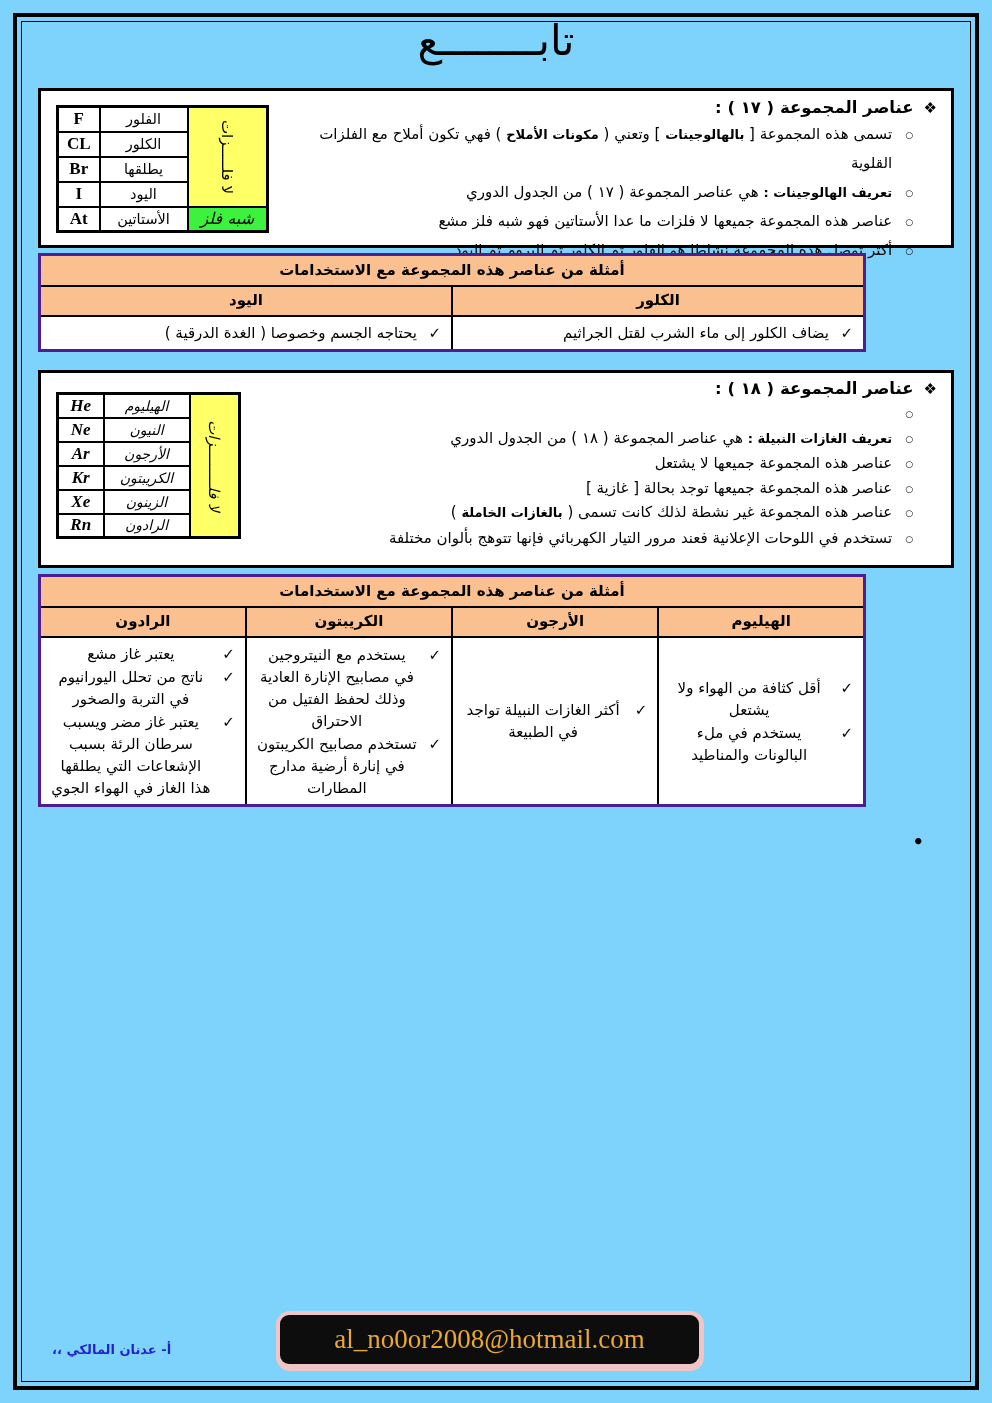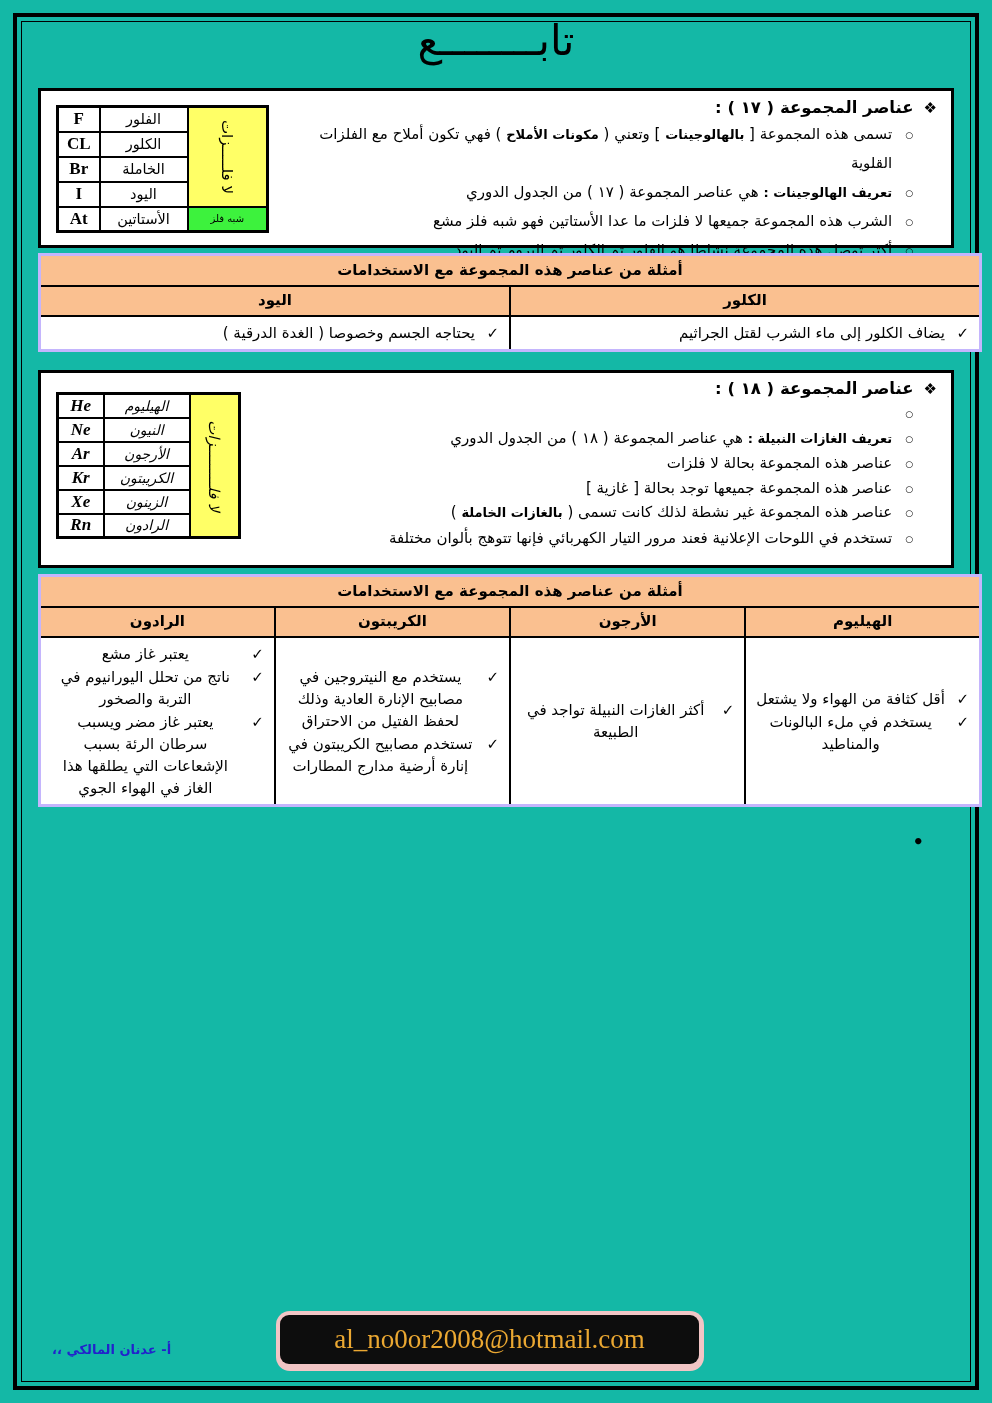--- a/index.html
+++ b/index.html
@@ -1,19 +1,19 @@
 <!DOCTYPE html>
 <html lang="ar"><head>
 <meta charset="utf-8">
 <style>
   * { margin:0; padding:0; box-sizing:border-box; }
   html,body { background:#888; }
   .page {
     position:relative; width:992px; height:1403px; margin:0 auto;
-    background:#14b8a6; color:#000;
+    background:#7dd3fc; color:#000;
     font-family:"DejaVu Sans", sans-serif;
     overflow:hidden;
   }
   .frame-a { position:absolute; inset:13px; border:4px solid #000; pointer-events:none; }
   .frame-b { position:absolute; inset:21px; border:1px solid #000; pointer-events:none; }
 
   .doc-title {
     position:absolute; top:16px; left:0; right:0;
     text-align:center; font-size:42px; direction:rtl;
   }
@@ -48,26 +48,26 @@
   .elt17 td.side { width:80px; }
   .elt18 td.sym  { width:46px; height:24px; }
   .elt18 td.name { width:86px; font-size:14px; }
   .elt18 td.side { width:50px; }
   td.side { position:relative; background:#FFFF66; }
   td.side .vlabel {
     position:absolute; left:50%; top:50%;
     transform:translate(-50%,-50%) rotate(90deg);
     white-space:nowrap; font-size:15px;
   }
-  td.green { background:#3DF23D; font-size:10px; }
+  td.green { background:#3DF23D; font-size:16px;font-style:italic; }
 
   
   table.uses {
-    position:absolute; left:38px; right:38px; width:944px;
-    border-collapse:collapse; border:3px solid #c4b5fd; direction:rtl; background:#fff;
+    position:absolute; left:38px; right:38px; width:828px;
+    border-collapse:collapse; border:3px solid #4c1d95; direction:rtl; background:#fff;
   }
   .uses17 { top:253px; }
   .uses18 { top:574px; }
   table.uses th, table.uses td { border:2px solid #000; }
   th.uses-title { background:#FAC090; font-weight:bold; font-size:15px; padding:5px 0 6px; }
   th.col-head   { background:#FAC090; font-weight:bold; font-size:15px; padding:4px 0 6px; }
   .uses17 th.col-head, .uses17 td.cell { width:50%; }
   .uses18 th.col-head, .uses18 td.cell { width:25%; }
   td.cell { vertical-align:middle; padding:5px 10px; }
   .uses17 td.cell { height:34px; }
@@ -125,21 +125,21 @@
         <td class="side" rowspan="4">
           <span class="vlabel">لا فلـــــزات</span>
         </td>
       </tr>
       <tr>
         <td class="sym">CL</td>
         <td class="name">الكلور</td>
       </tr>
       <tr>
         <td class="sym">Br</td>
-        <td class="name">الخاملة</td>
+        <td class="name">يطلقها</td>
       </tr>
       <tr>
         <td class="sym">I</td>
         <td class="name">اليود</td>
       </tr>
       <tr>
         <td class="sym">At</td>
         <td class="name">الأستاتين</td>
         <td class="green">شبه فلز</td>
       </tr>
@@ -155,21 +155,21 @@
         <li>
           <span class="o-marker">○</span>
           <span class="bullet-text"><span>تسمى هذه المجموعة [ </span><span class="bsm">بالهالوجينات</span><span> ] وتعني ( </span><span class="bsm">مكونات الأملاح</span><span> ) فهي تكون أملاح مع الفلزات القلوية</span></span>
         </li>
         <li>
           <span class="o-marker">○</span>
           <span class="bullet-text"><span class="bsm">تعريف الهالوجينات :</span><span> هي عناصر المجموعة ( ١٧ ) من الجدول الدوري</span></span>
         </li>
         <li>
           <span class="o-marker">○</span>
-          <span class="bullet-text"><span>الشرب هذه المجموعة جميعها لا فلزات ما عدا الأستاتين فهو شبه فلز مشع</span></span>
+          <span class="bullet-text"><span>عناصر هذه المجموعة جميعها لا فلزات ما عدا الأستاتين فهو شبه فلز مشع</span></span>
         </li>
         <li>
           <span class="o-marker">○</span>
           <span class="bullet-text"><span>أكثر توصل هذه المجموعة نشاطا هو الفلور ثم الكلور ثم البروم ثم اليود</span></span>
         </li>
       </ul>
     </div>
   </div>
 
   <table class="uses uses17">
@@ -243,21 +243,21 @@
       <ul class="bullets">
         <li>
           <span class="o-marker">○</span>
         </li>
         <li>
           <span class="o-marker">○</span>
           <span class="bullet-text"><span class="bsm">تعريف الغازات النبيلة :</span><span> هي عناصر المجموعة ( ١٨ ) من الجدول الدوري</span></span>
         </li>
         <li>
           <span class="o-marker">○</span>
-          <span class="bullet-text"><span>عناصر هذه المجموعة بحالة لا فلزات</span></span>
+          <span class="bullet-text"><span>عناصر هذه المجموعة جميعها لا يشتعل</span></span>
         </li>
         <li>
           <span class="o-marker">○</span>
           <span class="bullet-text"><span>عناصر هذه المجموعة جميعها توجد بحالة [ غازية ]</span></span>
         </li>
         <li>
           <span class="o-marker">○</span>
           <span class="bullet-text"><span>عناصر هذه المجموعة غير نشطة لذلك كانت تسمى ( </span><span class="bsm">بالغازات الخاملة</span><span> )</span></span>
         </li>
         <li>

